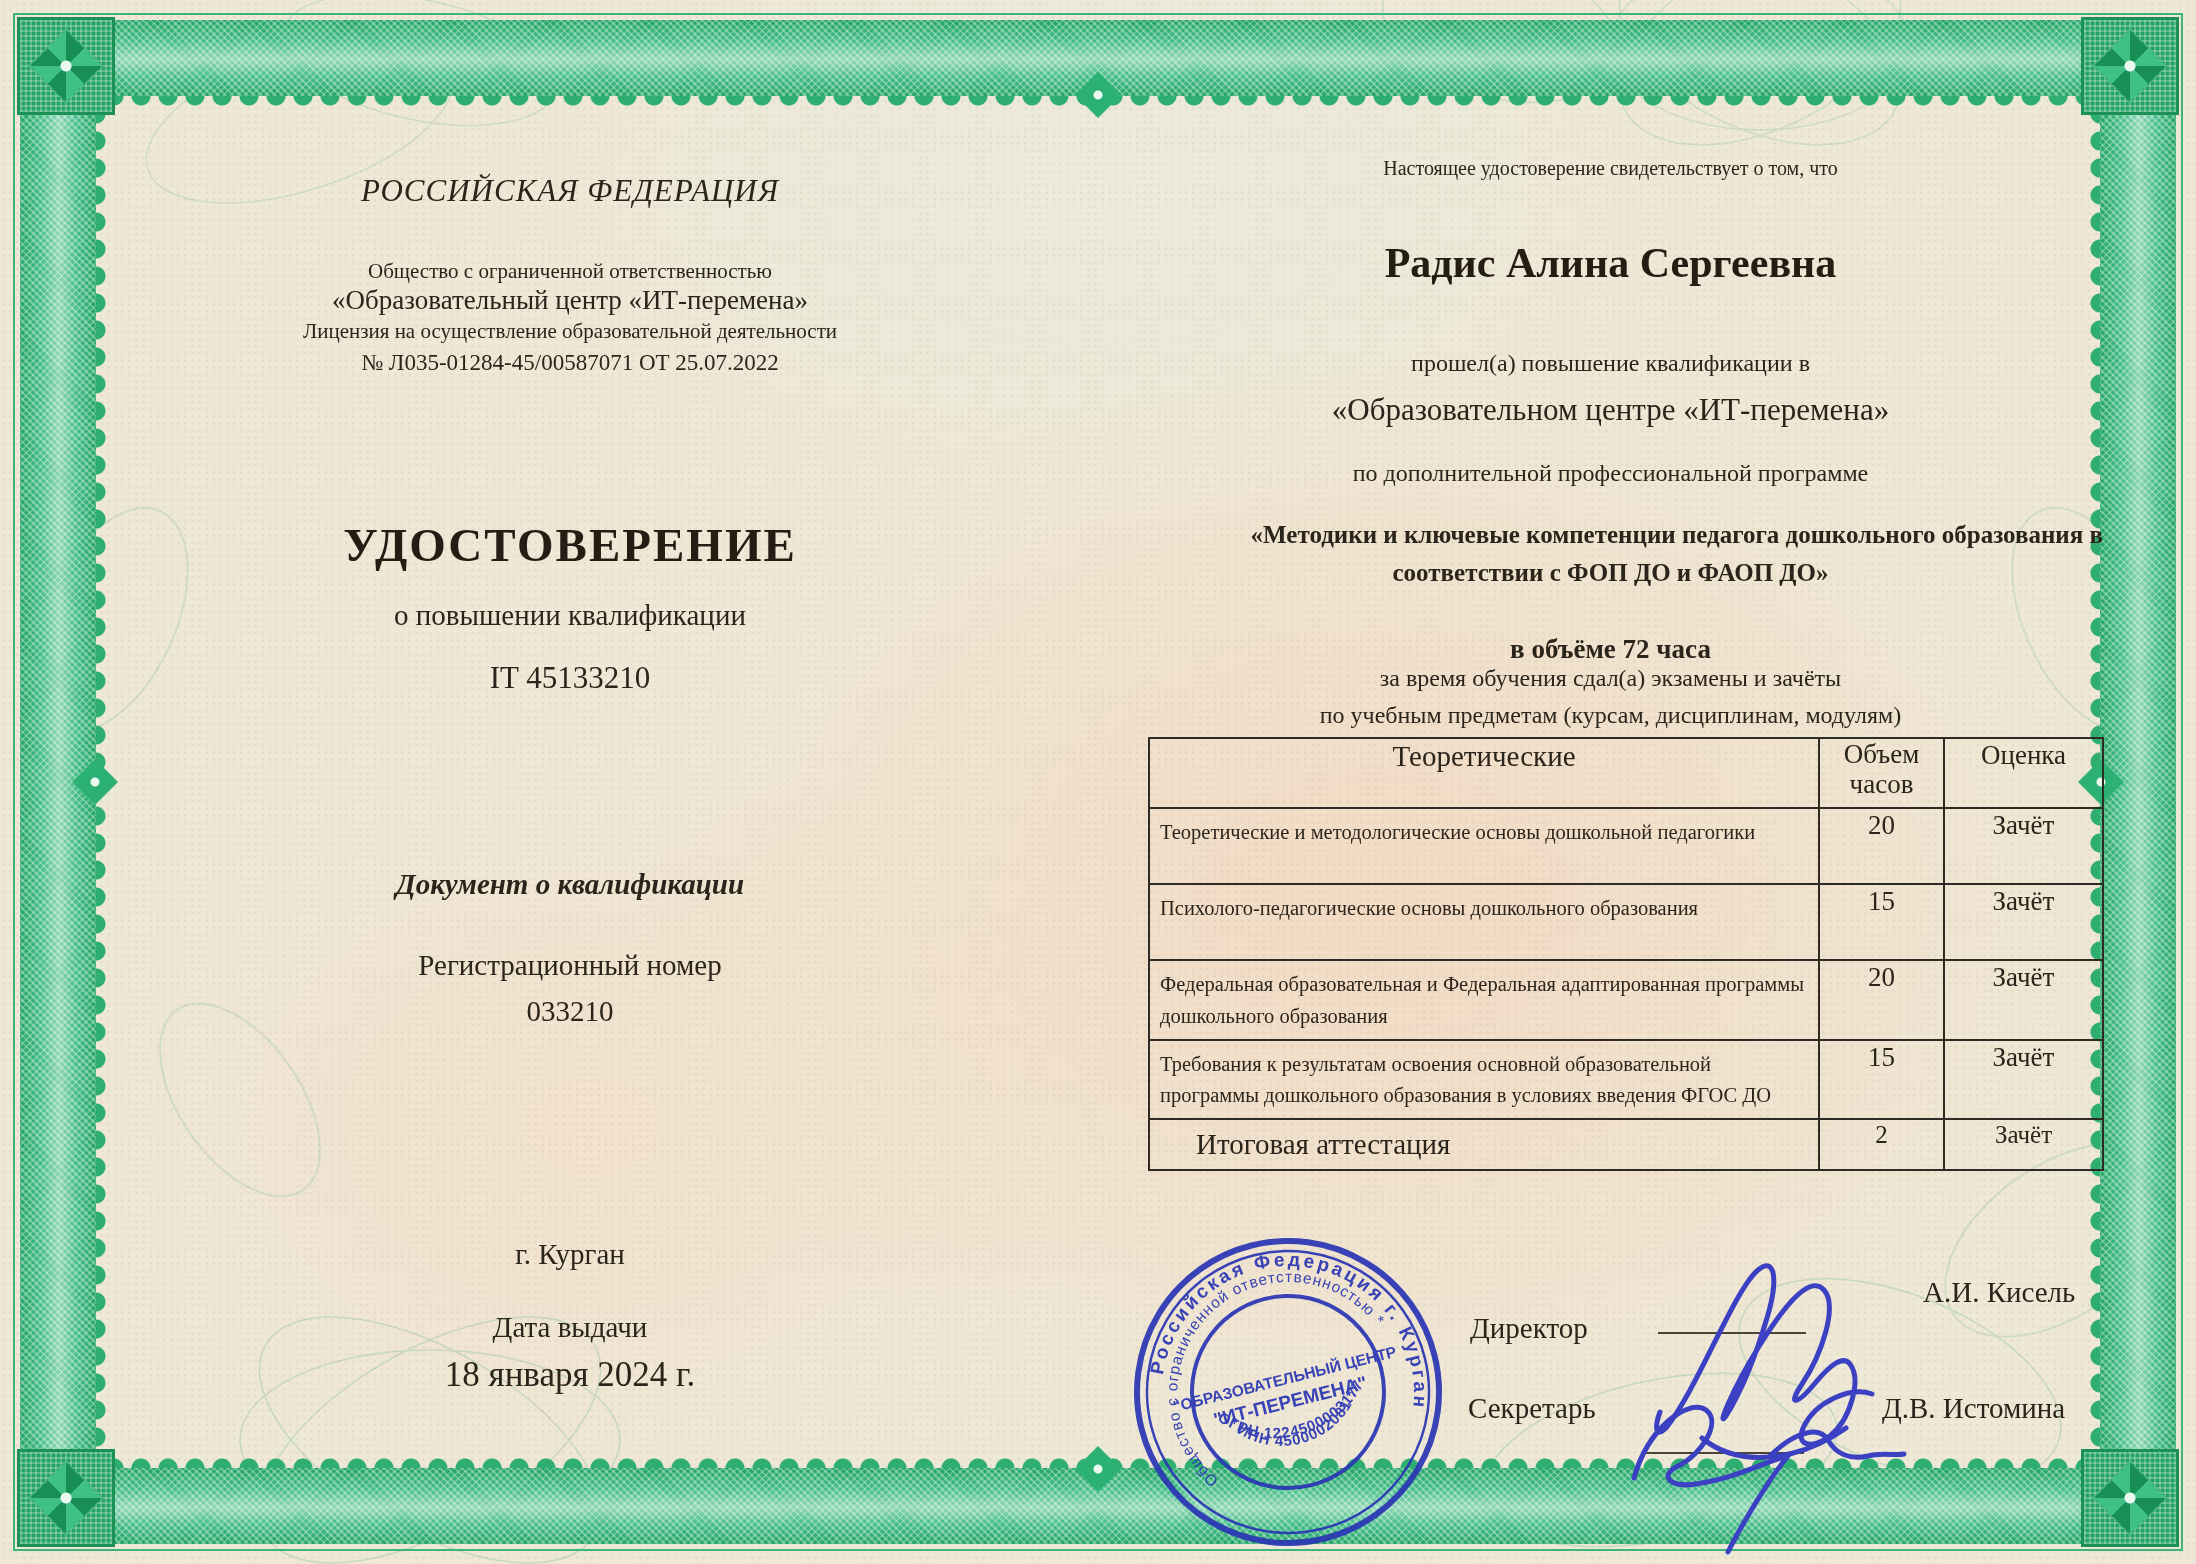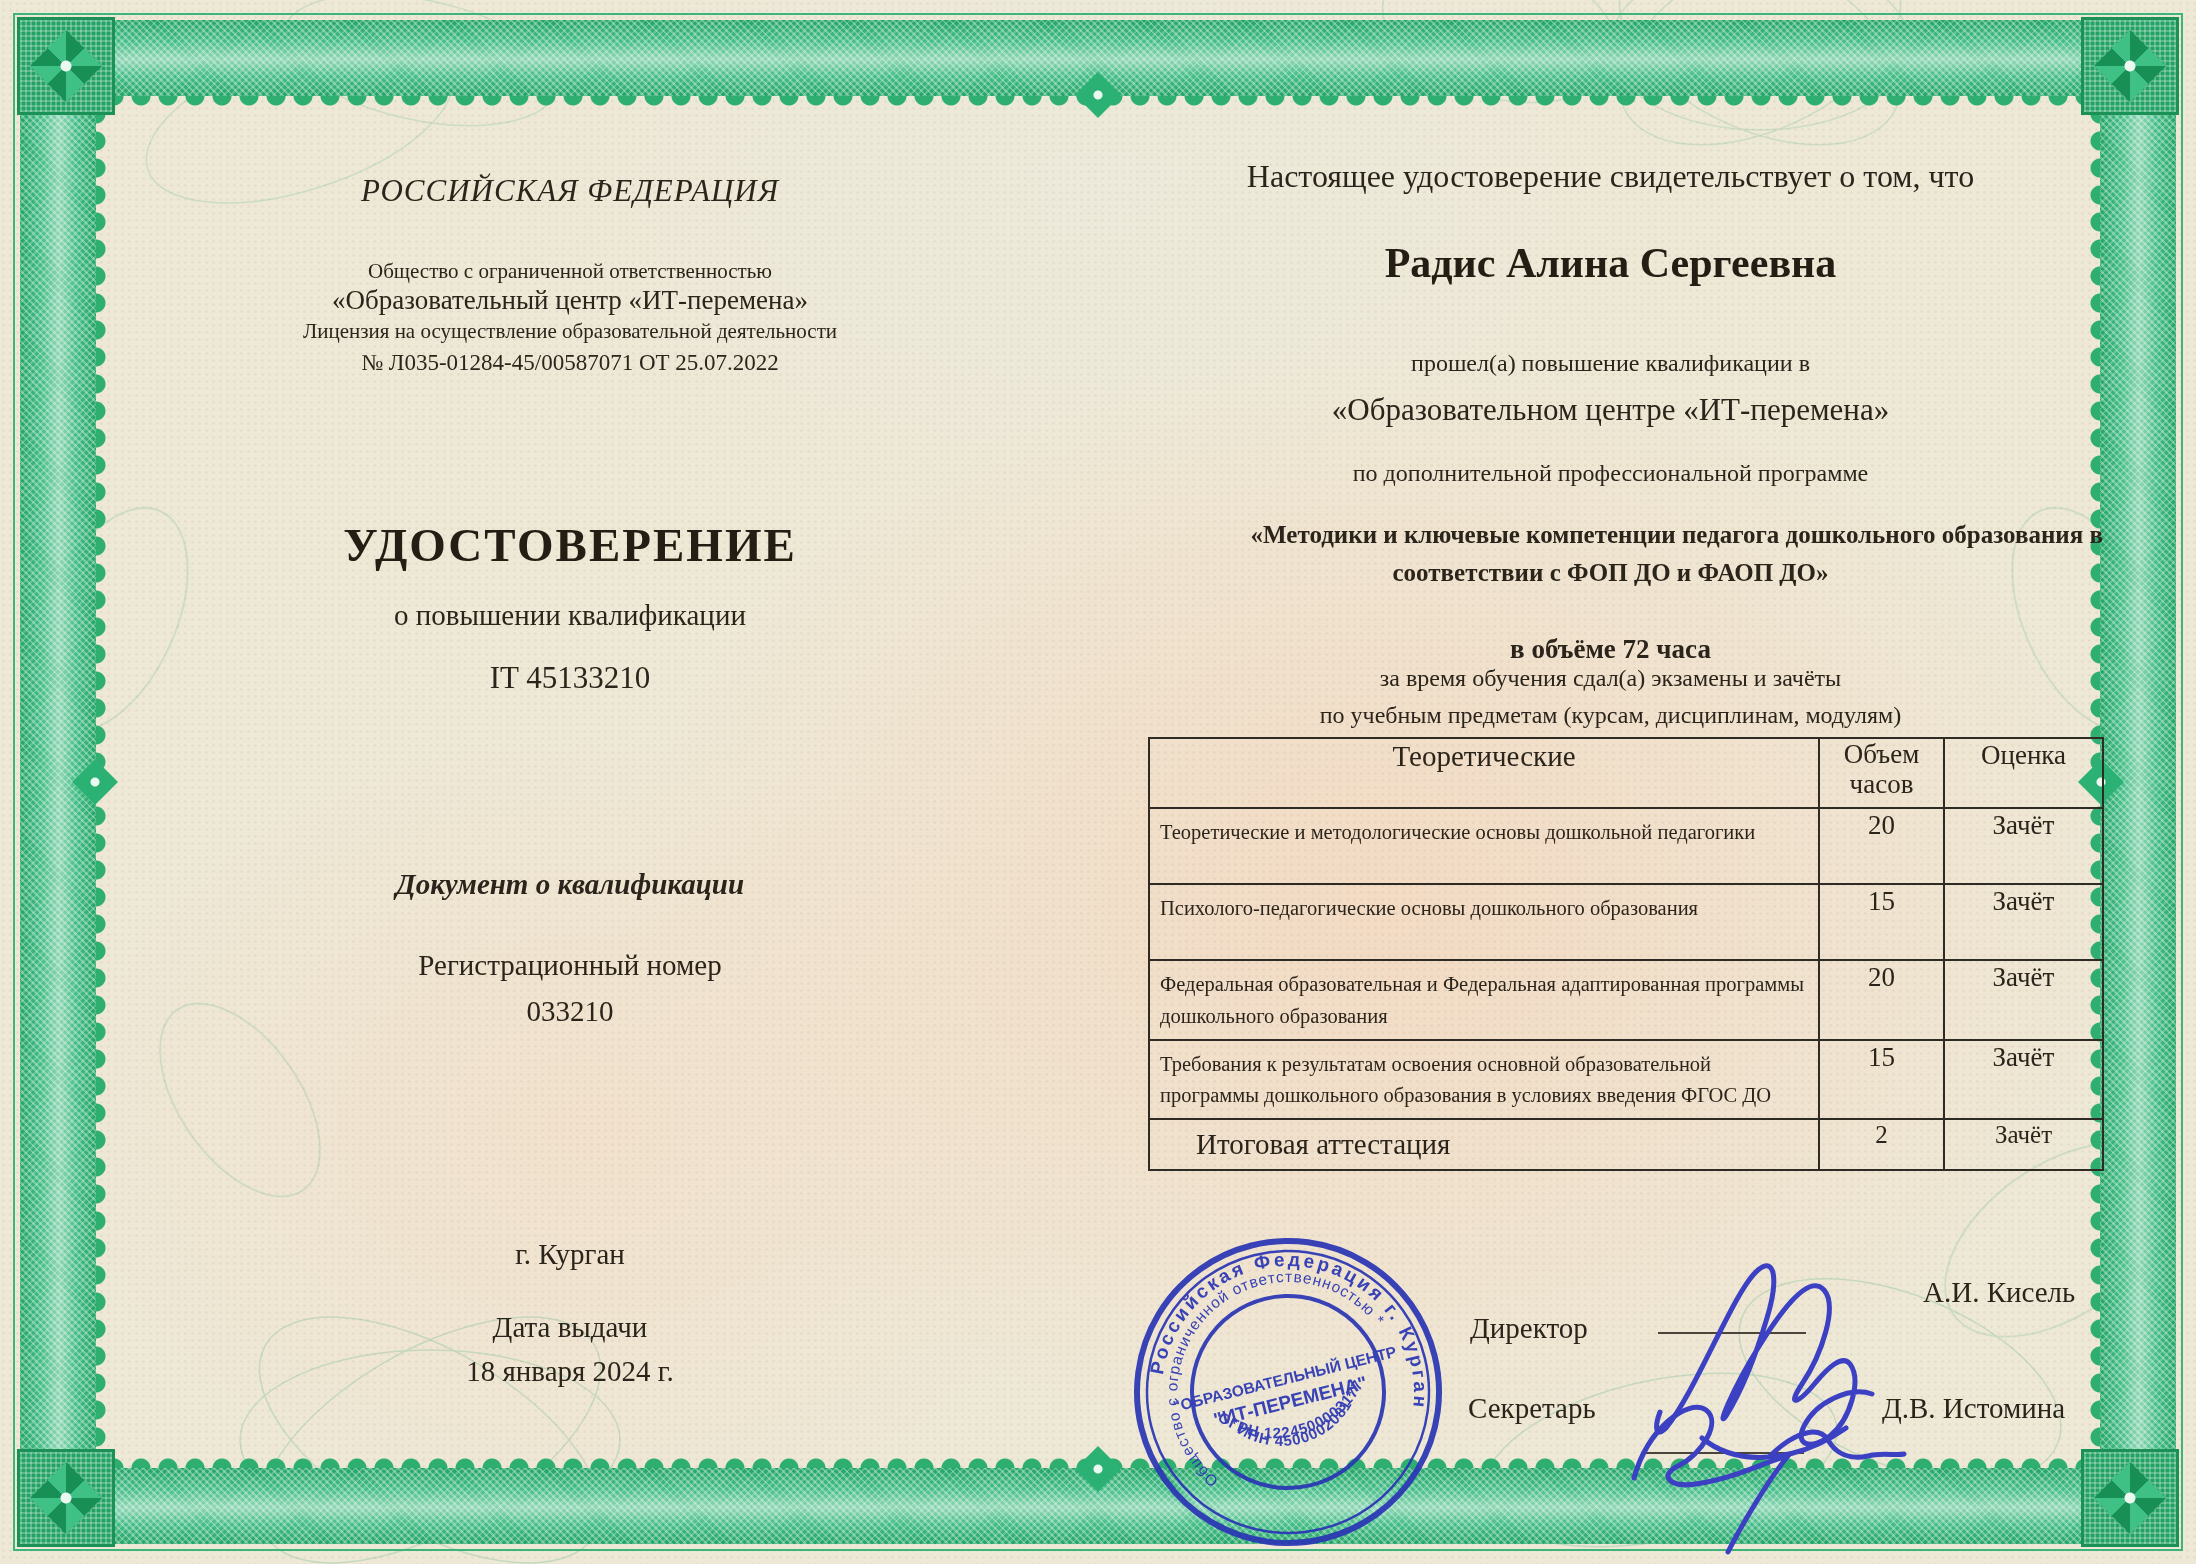--- a/index.html
+++ b/index.html
@@ -82,22 +82,22 @@
   .license-line{top:318px;font-size:21px;}
   .license-number{top:349px;font-size:23px;}
   .doc-title{top:516px;font-size:47px;font-weight:bold;letter-spacing:2px;color:#241d14;}
   .doc-subtitle{top:597px;font-size:29px;}
   .doc-number{top:659px;font-size:31px;}
   .qual-doc{top:866px;font-size:29px;font-weight:bold;font-style:italic;}
   .reg-label{top:947px;font-size:29px;}
   .reg-number{top:993px;font-size:29px;}
   .city{top:1236px;font-size:29px;}
   .issue-label{top:1309px;font-size:29px;}
-  .issue-date{top:1353px;font-size:29px;}
-  .intro{top:156px;font-size:32px;}
+  .issue-date{top:1353px;font-size:35px;}
+  .intro{top:156px;font-size:20px;}
   .holder{top:237px;font-size:42px;font-weight:bold;color:#241d14;}
   .completed{top:348px;font-size:24px;}
   .center-name{top:391px;font-size:31px;}
   .program-label{top:458px;font-size:24px;}
   .program-1{top:519px;font-size:25px;font-weight:bold;text-align:right;}
   .program-2{top:557px;font-size:25px;font-weight:bold;}
   .volume{top:633px;font-size:27px;font-weight:bold;}
   .exams-1{top:663px;font-size:24px;}
   .exams-2{top:700px;font-size:24px;}
   

